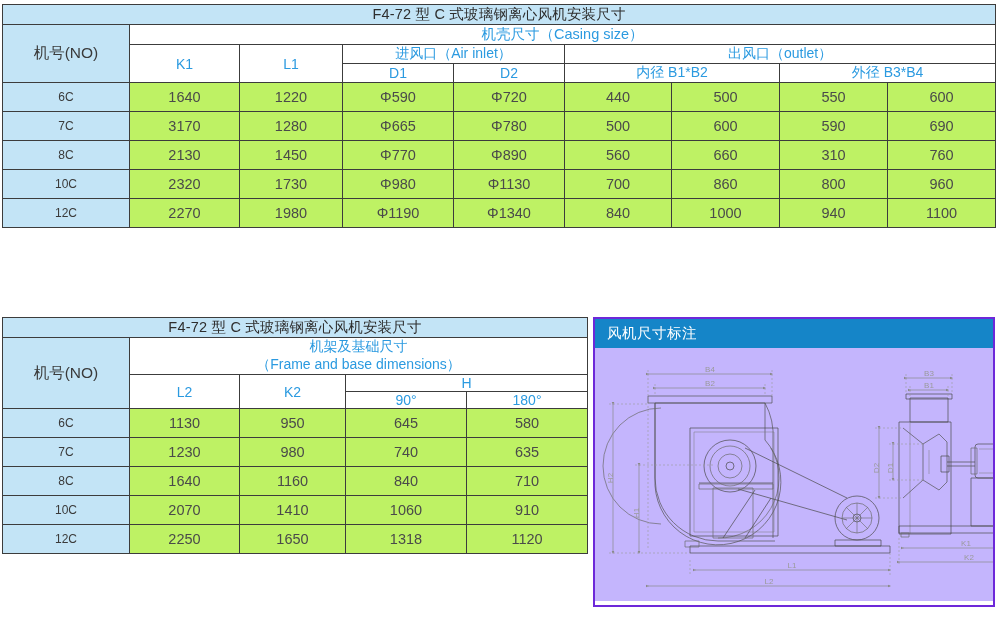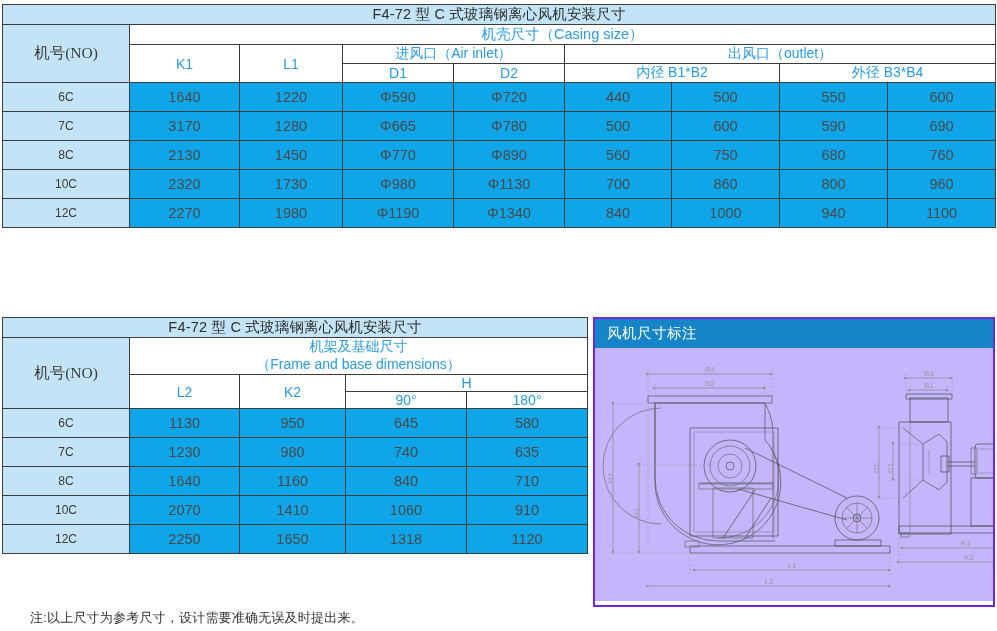--- a/index.html
+++ b/index.html
@@ -41,34 +41,33 @@
     background:#fff;
     padding:4px 2px;
     white-space:nowrap;
   }
   .hd.big{font-size:14.5px;margin-top:19px;}
   .no-head{
     background:#c3e4f6;
     color:#3a3a3a;
     font-size:15.5px;
     padding:4px;
-    font-family:Liberation Serif, serif;
   }
   .no-cell{
     background:#c3e4f6;
     color:#3a3a3a;
     font-weight:bold;
     font-size:12px;
     height:28px;
   }
   .val{
     color:#4a4a4a;
     font-size:14.5px;
     height:28px;
-    background:#0ea5e9;
+    background:#bef264;
   }
 
   
   #table1{position:absolute;left:2px;top:4px;width:993px;}
   
   #table2{position:absolute;left:2px;top:317px;width:585px;}
 
   
   .panel{
     position:absolute;left:593px;top:317px;
@@ -154,22 +153,22 @@
           <td class="val">590</td>
           <td class="val">690</td>
         </tr>
         <tr>
           <td class="no-cell">8C</td>
           <td class="val">2130</td>
           <td class="val">1450</td>
           <td class="val">Φ770</td>
           <td class="val">Φ890</td>
           <td class="val">560</td>
-          <td class="val">750</td>
-          <td class="val">680</td>
+          <td class="val">660</td>
+          <td class="val">310</td>
           <td class="val">760</td>
         </tr>
         <tr>
           <td class="no-cell">10C</td>
           <td class="val">2320</td>
           <td class="val">1730</td>
           <td class="val">Φ980</td>
           <td class="val">Φ1130</td>
           <td class="val">700</td>
           <td class="val">860</td>
@@ -419,14 +418,13 @@
         </g>
         <defs>
           <marker id="ar" markerWidth="7" markerHeight="7" refX="3.5" refY="2.2" orient="auto">
             <path d="M0 0 L5 2.2 L0 4.4 z" fill="#8a8a8a"></path>
           </marker>
         </defs>
       </svg>
     </div>
   </div>
 
-  <div class="note">注:以上尺寸为参考尺寸，设计需要准确无误及时提出来。</div>
 </div>
 
 </body></html>

